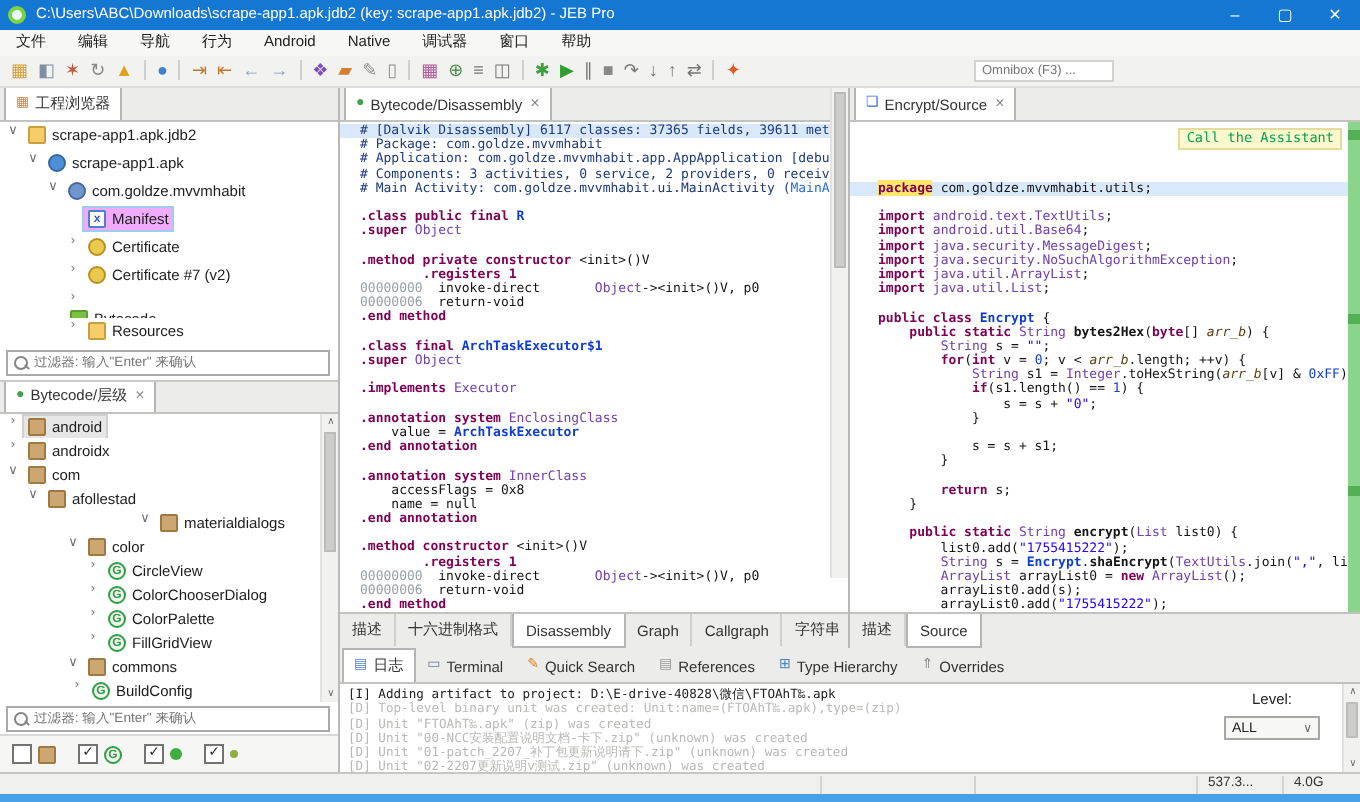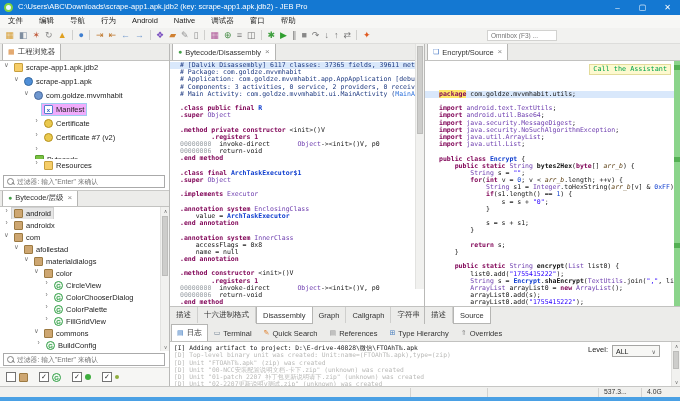--- a/index.html
+++ b/index.html
@@ -114,21 +114,21 @@
              font-size:6.8px;padding:1px 3px;z-index:3;white-space:nowrap;}
   
   #bottom{position:absolute;left:170px;top:324px;width:510px;height:62px;background:#fff;box-sizing:border-box;}
   #bottom-tabs{position:absolute;left:0;top:0;right:0;height:18px;background:#ececea;border-bottom:1px solid #c2c2c0;
                box-sizing:border-box;display:flex;align-items:flex-end;padding-left:1px;}
   #log-lines{position:absolute;left:0;top:18px;right:10px;bottom:0;overflow:hidden;
              font-family:"DejaVu Sans Mono",monospace;font-size:6.3px;line-height:7.3px;white-space:pre;padding:2px 0 0 4px;}
   .ll{height:7.3px;}
   .ll.info{color:#222;}
   .ll.dbg{color:#b9b9b7;}
-  #levelbox{position:absolute;right:20px;top:21px;display:flex;gap:4px;font-size:7.5px;color:#222;z-index:2;}
+  #levelbox{position:absolute;right:20px;top:21px;display:flex;align-items:center;gap:4px;font-size:7.5px;color:#222;z-index:2;flex-direction:column;}
   #levelcombo{width:48px;height:12px;border:1px solid #a6a6a4;background:#f7f7f5;font-size:7px;color:#222;
               display:flex;align-items:center;justify-content:space-between;padding:0 3px;box-sizing:border-box;}
   #levelcombo .chev{font-size:6px;color:#666;}
   
   #status{position:absolute;left:0;top:386px;width:680px;height:11px;background:#f0f0ee;border-top:1px solid #c6c6c4;
           box-sizing:border-box;font-size:6.8px;color:#333;}
   .sdiv{position:absolute;top:1px;width:1px;height:9px;background:#d2d2d0;}
   .sseg{position:absolute;top:1px;white-space:nowrap;}
   #blue-edge{position:absolute;left:0;top:397px;width:680px;height:4px;background:#4aa0e4;}
 </style>
@@ -252,21 +252,21 @@
             <span class="tlabel">com</span>
           </span>
         </div>
         <div class="trow rh12" style="padding-left: 12px;">
           <span class="arr">∨</span>
           <span class="selwrap">
             <span class="ic i-pkg"></span>
             <span class="tlabel">afollestad</span>
           </span>
         </div>
-        <div class="trow rh12" style="padding-left: 22px;">
+        <div class="trow rh12" style="padding-left: 22px; margin-left: 46px;">
           <span class="arr">∨</span>
           <span class="selwrap">
             <span class="ic i-pkg"></span>
             <span class="tlabel">materialdialogs</span>
           </span>
         </div>
         <div class="trow rh12" style="padding-left: 32px;">
           <span class="arr">∨</span>
           <span class="selwrap">
             <span class="ic i-pkg"></span>

